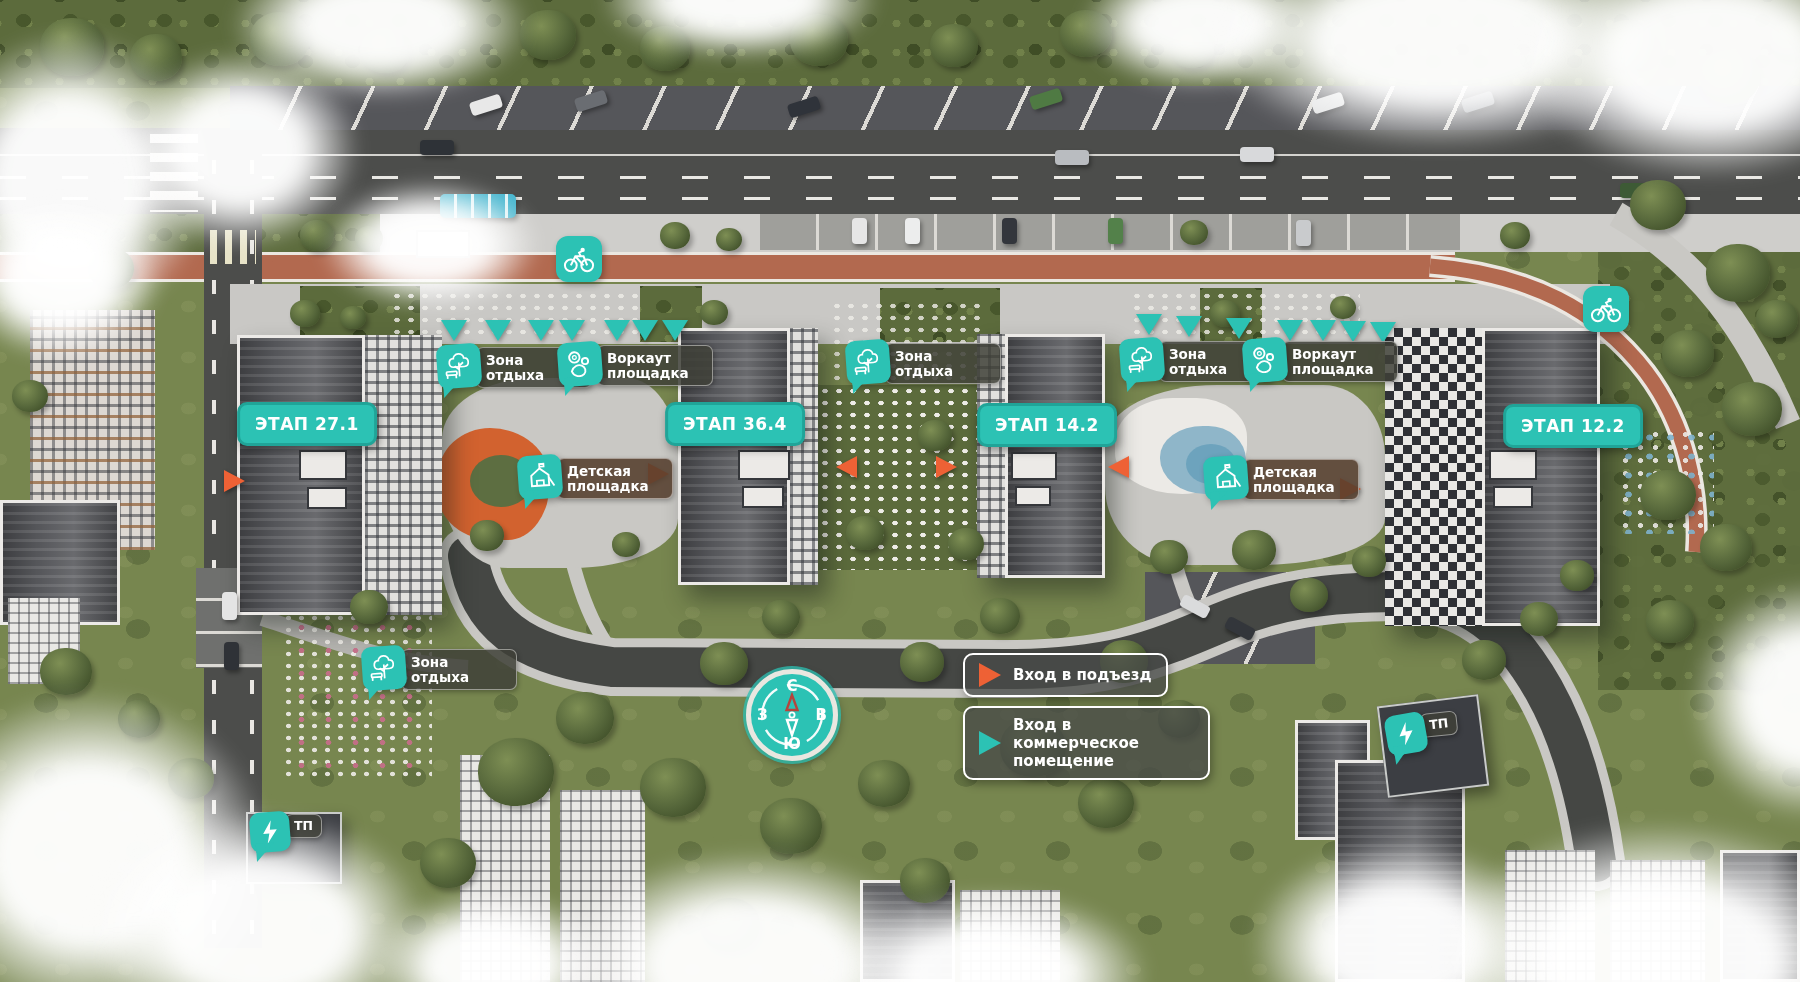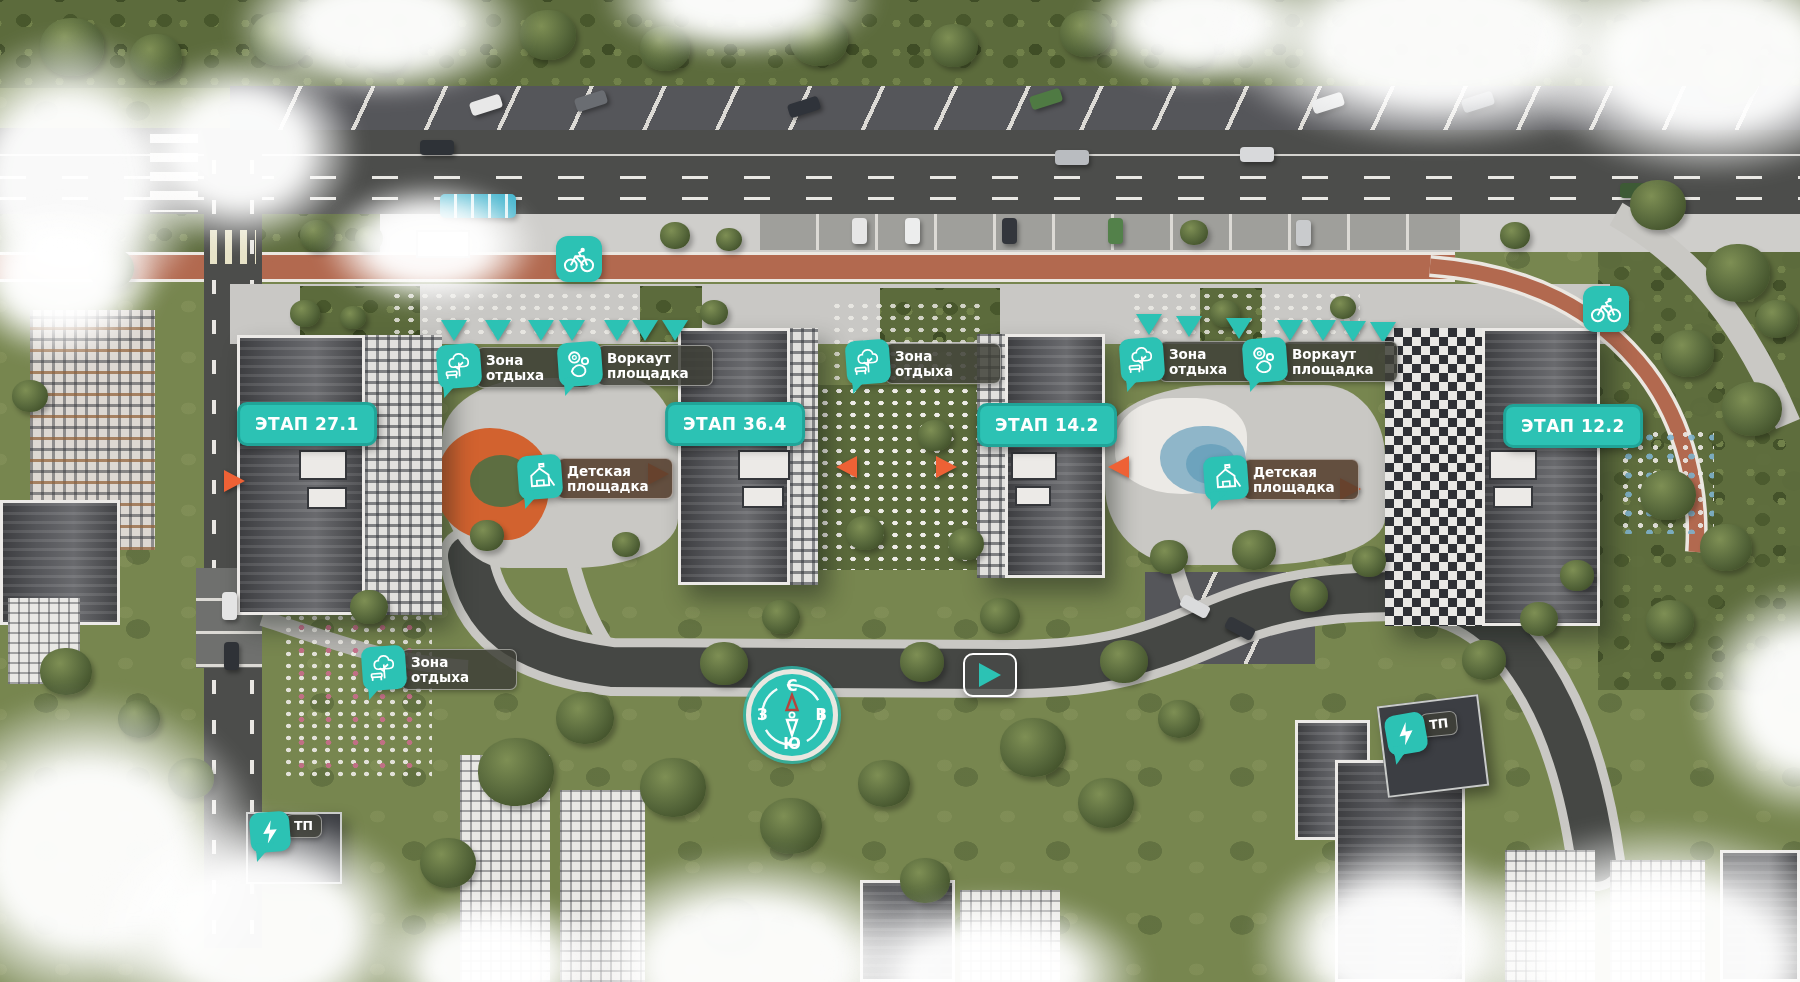--- a/index.html
+++ b/index.html
@@ -516,21 +516,26 @@
         <circle cx="13" cy="29" r="6.5" fill="none" stroke="#fff" stroke-width="2.2"></circle>
         <circle cx="31" cy="29" r="6.5" fill="none" stroke="#fff" stroke-width="2.2"></circle>
         <path d="M13 29l5-10h9l4 10M18 19l9 10" fill="none" stroke="#fff" stroke-width="2.2"></path>
         <circle cx="26" cy="12" r="2.4" fill="#fff"></circle>
         <path d="M24 19l-2-4 4-2" fill="none" stroke="#fff" stroke-width="2"></path>
       </svg>
     </div>
 
   <div class="legend">
     <div class="legend-box">
+      <span class="ltri ltri-orange"></span>
+      <span class="ltext">Вход в подъезд</span>
+    </div>
+    <div class="legend-box">
       <span class="ltri ltri-teal"></span>
+      <span class="ltext">Вход в коммерческое помещение</span>
     </div>
   </div>
 
   <div class="compass">
     <svg viewBox="0 0 82 82">
       <circle cx="41" cy="41" r="30" fill="none" stroke="rgba(255,255,255,.95)" stroke-width="2.3" stroke-dasharray="36.7 10.4" transform="rotate(-10 41 41)"></circle>
       <polygon points="41,21 35.5,36 46.5,36" fill="none" stroke="#b5443c" stroke-width="2.4"></polygon>
       <circle cx="41" cy="41" r="2.6" fill="none" stroke="#fff" stroke-width="1.8"></circle>
       <polygon points="41,61 36,46 46,46" fill="none" stroke="#fff" stroke-width="2.4"></polygon>
     </svg>

